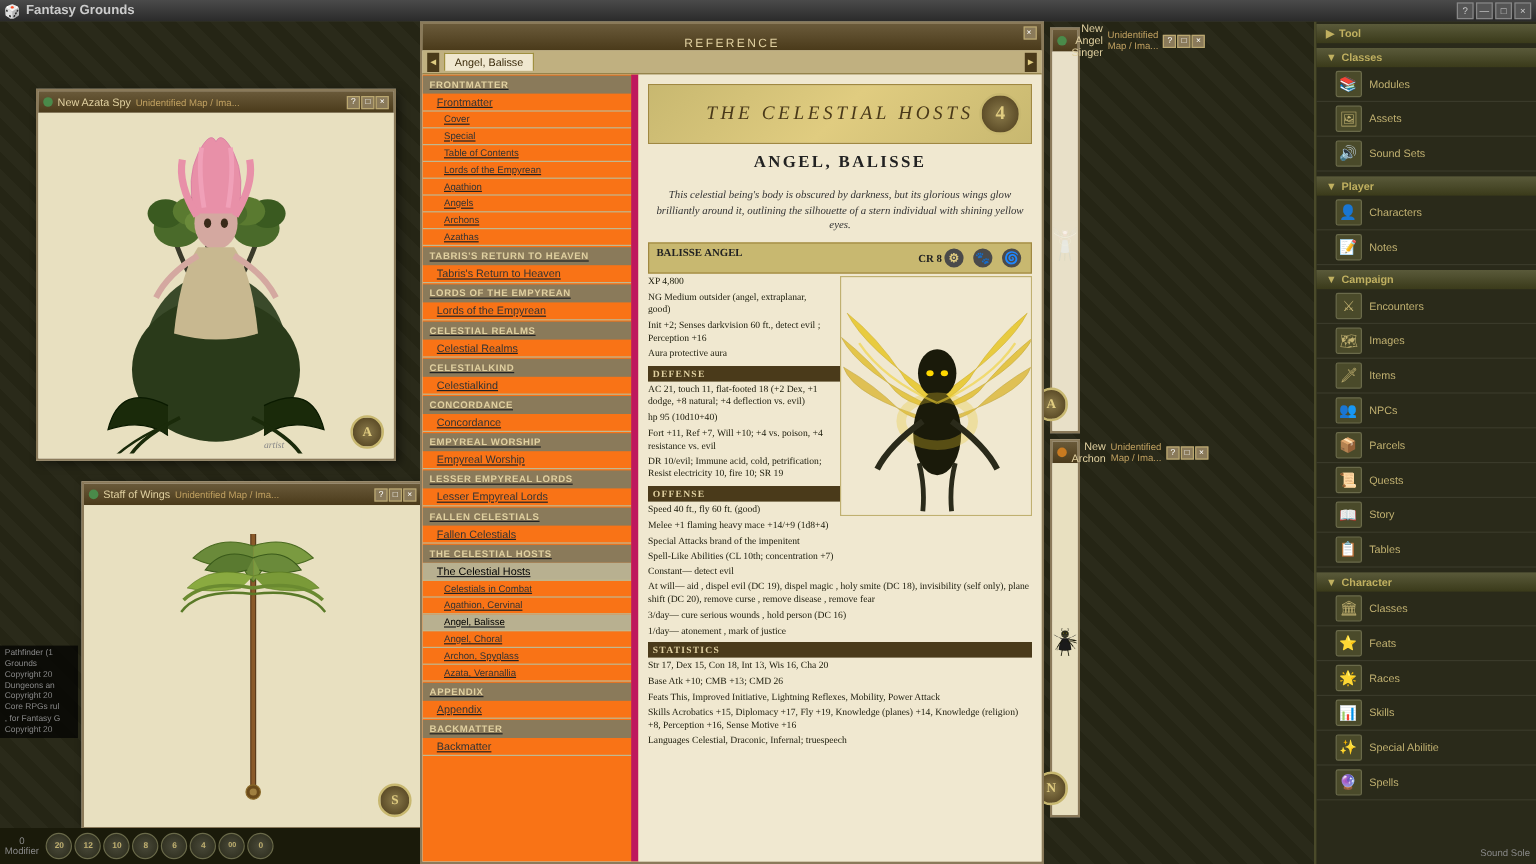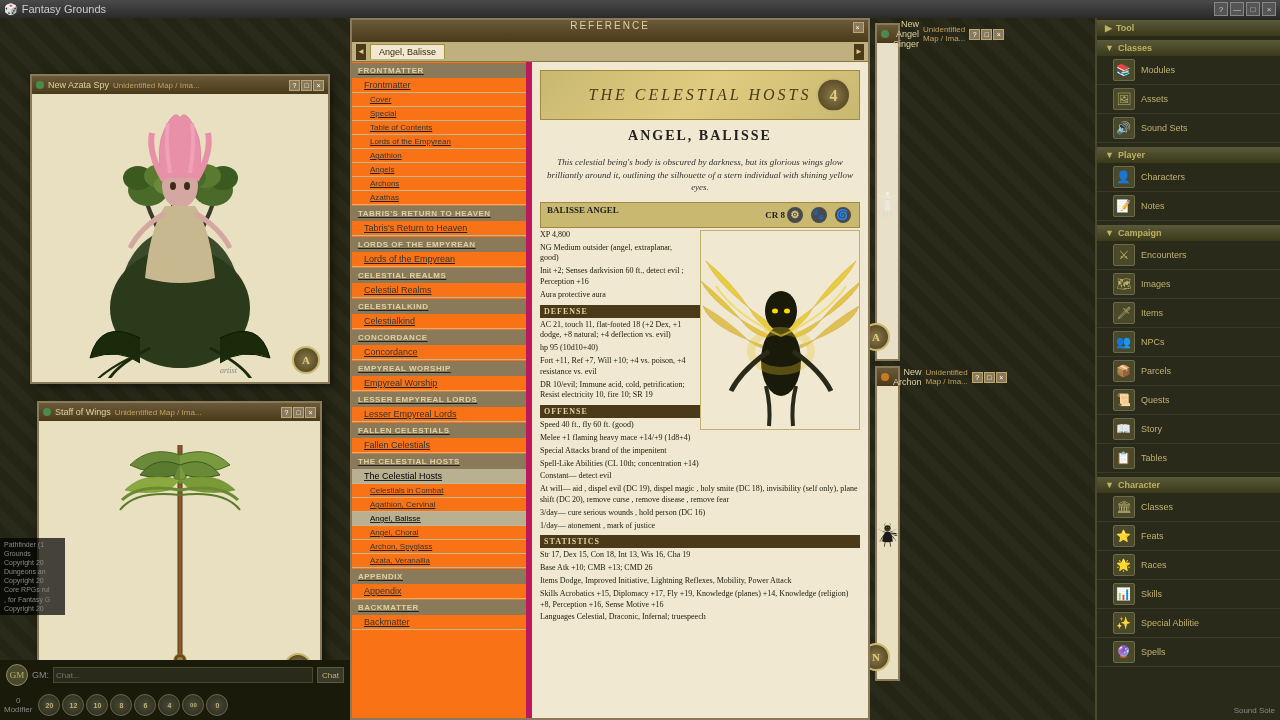--- a/index.html
+++ b/index.html
@@ -94,21 +94,21 @@
       background: #e8e0c0;
       border: 2px solid #8a7a5a;
       display: flex;
       flex-direction: column;
       position: relative;
     }
     #ref-titlebar {
       height: 22px;
       background: linear-gradient(180deg, #6a5a3a 0%, #4a3a1a 100%);
       display: flex;
-      align-items: flex-start;
+      align-items: flex-end;
       justify-content: center;
       color: #e0d0a0;
       font-size: 10px;
       font-family: Arial, sans-serif;
       letter-spacing: 2px;
       text-transform: uppercase;
     }
     #ref-body {
       display: flex;
       flex: 1;
@@ -402,21 +402,21 @@
       font-size: 8px;
       padding: 0 4px;
       cursor: pointer;
     }
   </style>
 </head>
 <body>
 
 <div id="titlebar">
   <span>🎲</span>
-  <span style="margin-left:4px;">Fantasy Grounds</span>
+  <span style="margin-left:4px;font-weight:bold;">Fantasy Grounds</span>
   <span style="flex:1"></span>
   <div style="display:flex;gap:2px;">
     <div class="tb-btn">?</div>
     <div class="tb-btn">—</div>
     <div class="tb-btn">□</div>
     <div class="tb-btn">×</div>
   </div>
 </div>
 
 <div id="main">
@@ -478,21 +478,21 @@
           <path d="M105,115 Q80,130 70,150" fill="none" stroke="#d4a8a0" stroke-width="5"></path>
           <path d="M135,115 Q160,130 170,150" fill="none" stroke="#d4a8a0" stroke-width="5"></path>
 
           <text x="160" y="275" fill="#888" font-size="8" font-style="italic">artist</text>
         </svg>
 
         <div style="position:absolute;bottom:8px;right:8px;width:28px;height:28px;border-radius:50%;background:radial-gradient(circle,#8a7a4a 0%,#4a3a1a 100%);border:2px solid #c8b870;display:flex;align-items:center;justify-content:center;color:#e0cc80;font-size:11px;font-weight:bold;">A</div>
       </div>
     </div>
 
-    <div class="char-window" style="top:355px;left:37px;width:285px;height:290px;">
+    <div class="char-window" style="top:355px;left:68px;width:285px;height:290px;">
       <div class="char-window-titlebar">
         <div class="status-dot"></div>
         <span>Staff of Wings</span>
         <span style="margin:0 4px;color:#c0a060;font-size:8px;flex:1;">Unidentified Map / Ima...</span>
         <div class="wm-btns">
           <div class="wm-btn">?</div>
           <div class="wm-btn">□</div>
           <div class="wm-btn">×</div>
         </div>
       </div>
@@ -530,26 +530,20 @@
         <div>Grounds</div>
         <div>Copyright 20</div>
         <div>Dungeons an</div>
         <div>Copyright 20</div>
         <div>Core RPGs rul</div>
         <div>, for Fantasy G</div>
         <div>Copyright 20</div>
       </div>
     </div>
 
-    <div id="gm-bar">
-      <div class="gm-avatar">GM</div>
-      <span class="gm-label">GM:</span>
-      <input class="chat-input" type="text" placeholder="Chat..." style="">
-      <button class="chat-btn">Chat</button>
-    </div>
 
     <div id="dice-row">
       <div style="color:#888;font-size:8px;font-family:Arial;margin-right:4px;display:flex;flex-direction:column;align-items:center;">
         <span>0</span>
         <span>Modifier</span>
       </div>
       <div class="dice">20</div>
       <div class="dice">12</div>
       <div class="dice">10</div>
       <div class="dice">8</div>
@@ -703,30 +697,30 @@
           <div class="stat-section">DEFENSE</div>
           <div class="stat-compact"><span>AC 21, touch 11, flat-footed 18 (+2 Dex, +1 dodge, +8 natural; +4 deflection vs. evil)</span></div>
           <div class="stat-compact"><span>hp 95 (10d10+40)</span></div>
           <div class="stat-compact"><span>Fort +11, Ref +7, Will +10; +4 vs. poison, +4 resistance vs. evil</span></div>
           <div class="stat-compact"><span>DR 10/evil; Immune acid, cold, petrification; Resist electricity 10, fire 10; SR 19</span></div>
 
           <div class="stat-section">OFFENSE</div>
           <div class="stat-compact"><span>Speed 40 ft., fly 60 ft. (good)</span></div>
           <div class="stat-compact"><span>Melee +1 flaming heavy mace +14/+9 (1d8+4)</span></div>
           <div class="stat-compact"><span>Special Attacks brand of the impenitent</span></div>
-          <div class="stat-compact"><span>Spell-Like Abilities (CL 10th; concentration +14)</span></div>
+          <div class="stat-compact"><span>Spell-Like Abilities (CL 10th; concentration +7)</span></div>
           <div class="stat-compact"><span>Constant— detect evil</span></div>
           <div class="stat-compact"><span>At will— aid , dispel evil (DC 19), dispel magic , holy smite (DC 18), invisibility (self only), plane shift (DC 20), remove curse , remove disease , remove fear</span></div>
           <div class="stat-compact"><span>3/day— cure serious wounds , hold person (DC 16)</span></div>
           <div class="stat-compact"><span>1/day— atonement , mark of justice</span></div>
 
           <div class="stat-section">STATISTICS</div>
-          <div class="stat-compact"><span>Str 17, Dex 15, Con 18, Int 13, Wis 16, Cha 19</span></div>
+          <div class="stat-compact"><span>Str 17, Dex 15, Con 18, Int 13, Wis 16, Cha 20</span></div>
           <div class="stat-compact"><span>Base Atk +10; CMB +13; CMD 26</span></div>
-          <div class="stat-compact"><span>Items Dodge, Improved Initiative, Lightning Reflexes, Mobility, Power Attack</span></div>
+          <div class="stat-compact"><span>Feats This, Improved Initiative, Lightning Reflexes, Mobility, Power Attack</span></div>
           <div class="stat-compact"><span>Skills Acrobatics +15, Diplomacy +17, Fly +19, Knowledge (planes) +14, Knowledge (religion) +8, Perception +16, Sense Motive +16</span></div>
           <div class="stat-compact"><span>Languages Celestial, Draconic, Infernal; truespeech</span></div>
         </div>
       </div>
     </div>
   </div>
 
   <div id="right-panel">
     <div style="display:flex;flex:1;overflow:hidden;">
 

